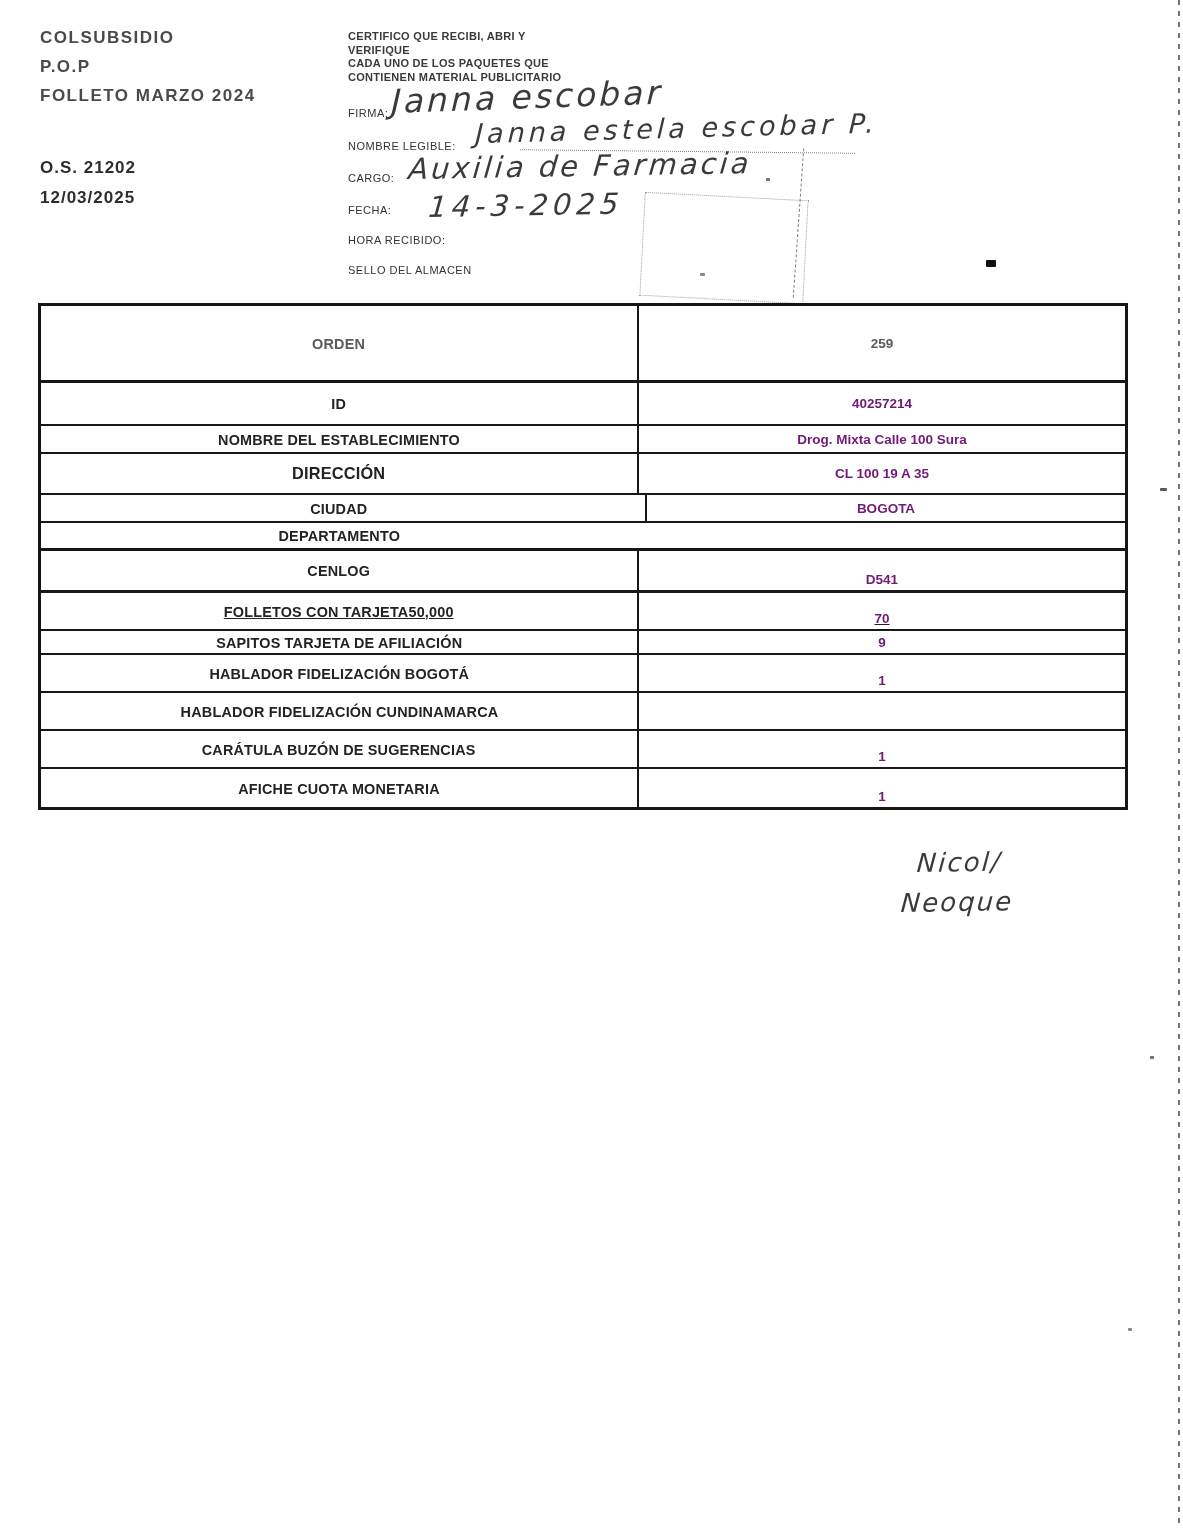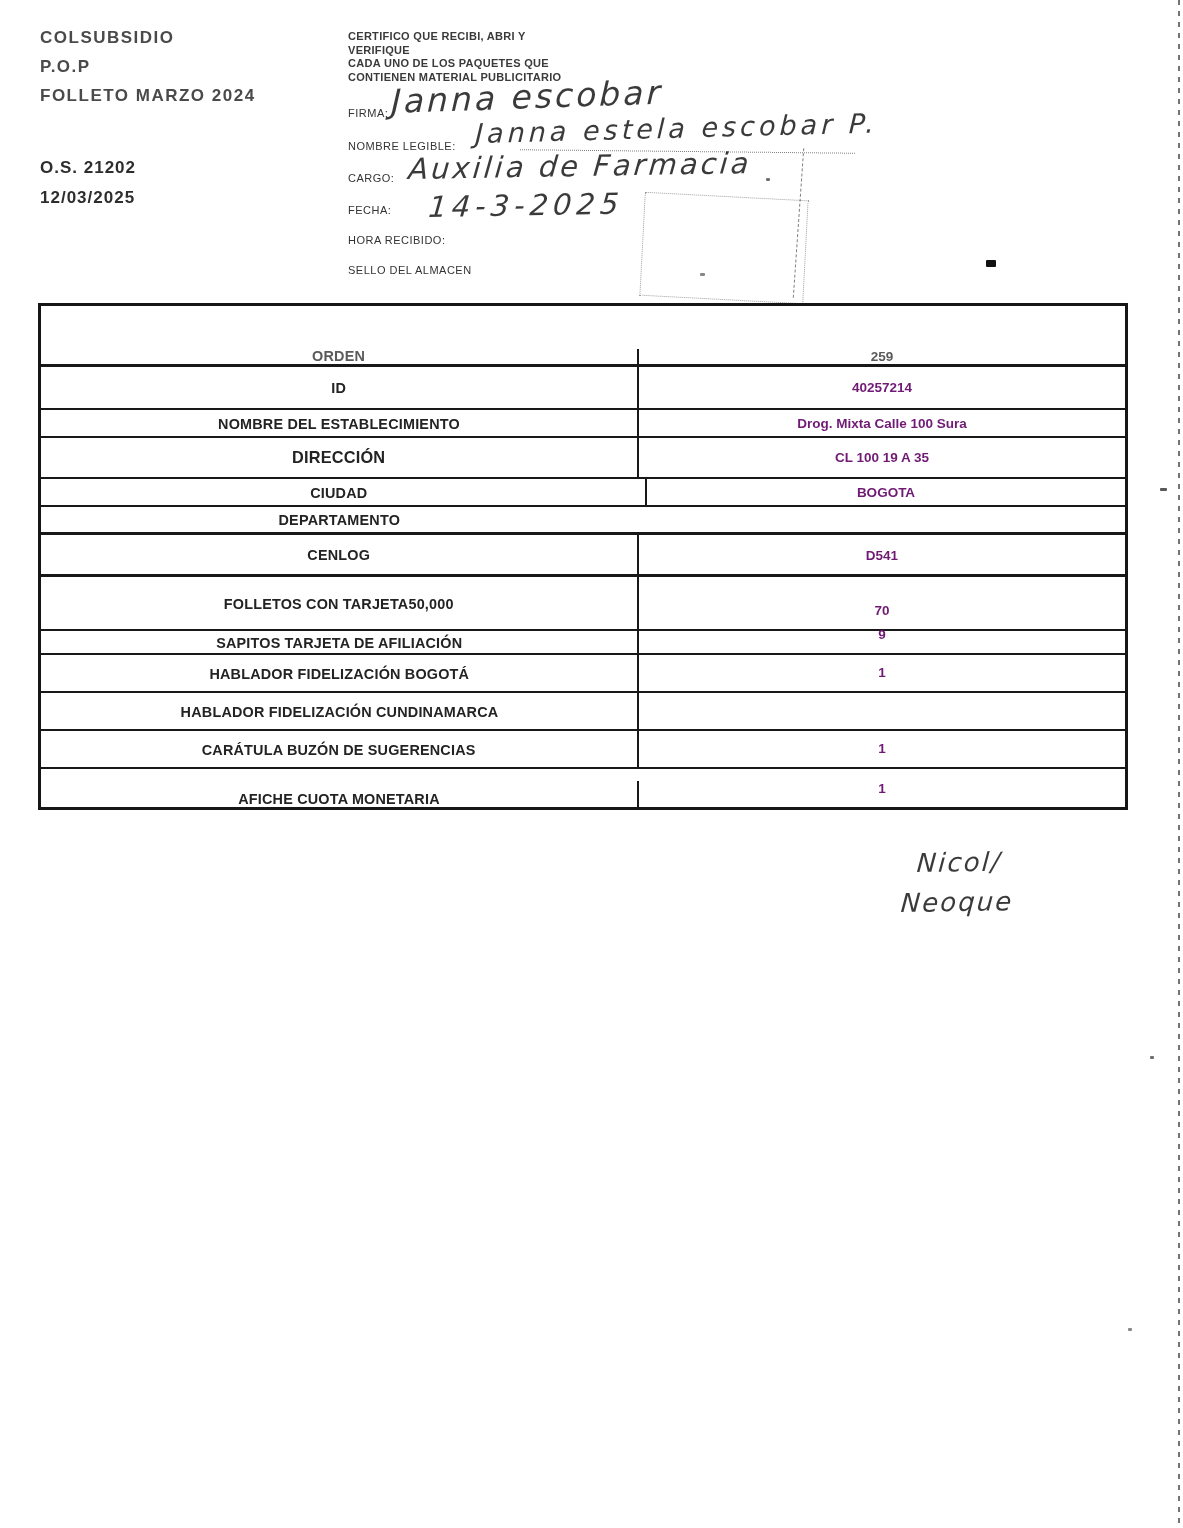--- a/index.html
+++ b/index.html
@@ -44,34 +44,34 @@
   .hw-note{font-size:26px;letter-spacing:2px;transform:rotate(-1deg) skewX(-5deg);}
 
   
   .doc-table{
     position:absolute;left:38px;top:303px;width:1090px;
     border:3px solid #161616;
     box-sizing:border-box;
     background:#fff;
   }
   .trow{display:flex;box-sizing:border-box;border-bottom:2px solid #181818;}
-  .trow:last-child{border-bottom:none;align-items:flex-end;}
+  .trow:last-child{border-bottom:none;}
   .trow.thick{border-bottom-width:3px;}
   .tcell{box-sizing:border-box;display:flex;align-items:center;justify-content:center;}
   .tcell.lab{width:596px;flex:0 0 596px;}
   .tcell.val{flex:1;border-left:2px solid #181818;}
   .tlabel{
     font-size:15px;font-weight:bold;letter-spacing:.2px;color:#232323;
     text-align:center;transform:scaleX(.96);
   }
   .tvalue{
     font-size:13.5px;font-weight:bold;color:#701a75;text-align:center;
   }
   .faint{color:#5a5a5a;}
-  .vbot{align-items:flex-end;padding-bottom:11px;}
+  .vbot{align-items:flex-end;padding-bottom:3px;}
 
   
   .stamp-box{
     border:1px dotted rgba(0,0,0,.38);
     transform:rotate(3deg);
   }
   .dash-vline{
     border-left:1px dashed rgba(0,0,0,.5);
     transform:rotate(4deg);
   }
@@ -118,21 +118,21 @@
   <div class="abs hw hw-firma" style="left:392px;top:82px;">Janna escobar</div>
   <div class="abs hw hw-nombre" style="left:476px;top:118px;">Janna estela escobar P.</div>
   <div class="abs hw hw-cargo" style="left:410px;top:152px;">Auxilia de Farmacia</div>
   <div class="abs hw hw-fecha" style="left:430px;top:190px;">14-3-2025</div>
 
   <div class="abs stamp-box" style="left:642px;top:196px;width:162px;height:102px;"></div>
   <div class="abs dash-vline" style="left:798px;top:148px;height:150px;"></div>
   <div class="abs dot-hline" style="left:520px;top:151px;width:335px;"></div>
 
   <div class="doc-table">
-    <div class="trow thick" style="height:61px;align-items:flex-end;">
+    <div class="trow thick" style="height:77px;">
       <div class="tcell lab">
           <span class="tlabel faint">ORDEN</span>
         </div>
       <div class="tcell val">
           <span class="tvalue faint">259</span>
         </div>
     </div>
     <div class="trow" style="height:43px;">
       <div class="tcell lab">
           <span class="tlabel">ID</span>
@@ -171,21 +171,21 @@
         </div>
     </div>
     <div class="trow thick" style="height:42px;">
       <div class="tcell lab">
           <span class="tlabel">CENLOG</span>
         </div>
       <div class="tcell val vbot">
           <span class="tvalue">D541</span>
         </div>
     </div>
-    <div class="trow" style="height:54px;">
+    <div class="trow" style="height:38px;text-decoration:underline;">
       <div class="tcell lab">
           <span class="tlabel">FOLLETOS CON TARJETA50,000</span>
         </div>
       <div class="tcell val vbot">
           <span class="tvalue">70</span>
         </div>
     </div>
     <div class="trow" style="height:24px;">
       <div class="tcell lab">
           <span class="tlabel">SAPITOS TARJETA DE AFILIACIÓN</span>

